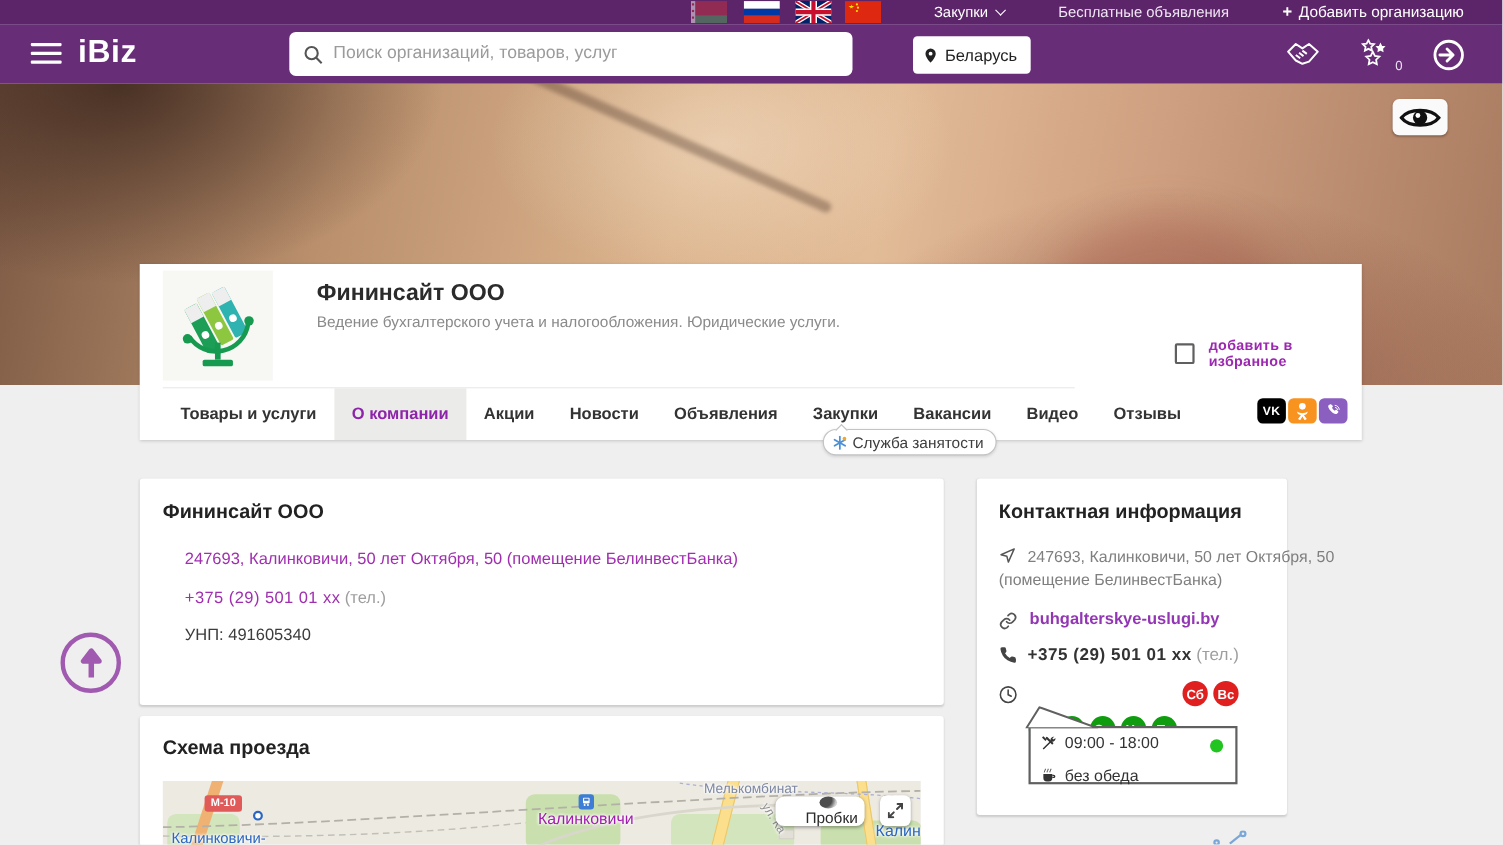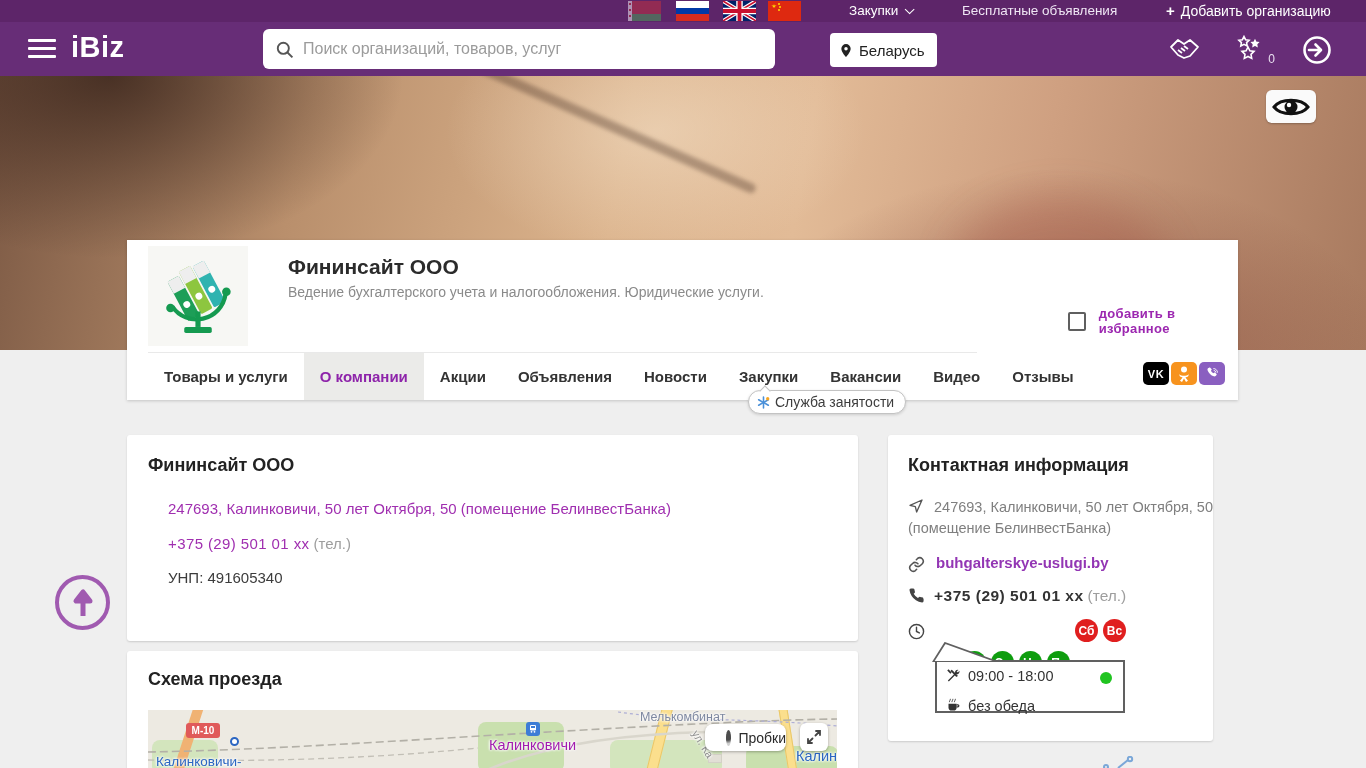--- a/index.html
+++ b/index.html
@@ -98,27 +98,27 @@
   .bld { position:absolute; background:#e2dfd6; border:1px solid #d4d1c7; }
   .badge-m10 { position:absolute; left:38px; top:13px; width:34px; height:15px; background:#e05a5a; border-radius:3px; color:#fff; font-size:10px; font-weight:bold; text-align:center; line-height:15px; }
   .map-label { position:absolute; white-space:nowrap; text-shadow:0 0 3px #fff, 0 0 3px #fff, 0 0 3px #fff; }
   .lbl-city { left:341px; top:27px; font-size:14.5px; color:#a21caf; }
   .lbl-station { left:8px; top:44px; font-size:13.5px; color:#2b66c2; }
   .lbl-mill { left:492px; top:0px; font-size:12.5px; color:#7e88a0;text-align:center; }
   .lbl-street { left:552px; top:18px; font-size:11px; color:#8f8f8f; transform:rotate(58deg); transform-origin:left top; }
   .lbl-city2 { left:648px; top:38px; font-size:14.5px; color:#2b66c2; }
   .st-icon { position:absolute; left:378px; top:12px; width:14px; height:14px; background:#3d7dd6; border-radius:3px; color:#fff; display:flex; align-items:center; justify-content:center; }
   .st-dot { position:absolute; left:82px; top:27px; width:9px; height:9px; background:#fff; border:2.5px solid #2b66c2; border-radius:50%; }
-  .traffic-btn { position:absolute; left:557px; top:14px; width:81px; height:27px; background:#fff; border-radius:8px; box-shadow:0 1px 3px rgba(0,0,0,.3); display:flex; align-items:center; padding-left:21px; cursor:pointer; }
+  .traffic-btn { position:absolute; left:557px; top:14px; width:81px; height:27px; background:#fff; border-radius:8px; box-shadow:0 1px 3px rgba(0,0,0,.3); display:flex; align-items:center; padding-left:21px; cursor:pointer;flex-direction:column; }
   .traffic-btn .light { width:16px; height:16px; border-radius:50%; background:radial-gradient(circle at 32% 30%, #4d4d4d 0 45%, #cfcfcf 75%); margin-right:7px; }
   .traffic-btn .t { font-size:14px; color:#2b2b2b; }
   .expand-btn { position:absolute; left:652px; top:13px; width:28px; height:28px; background:#fff; border-radius:6px; box-shadow:0 1px 3px rgba(0,0,0,.3); display:flex; align-items:center; justify-content:center; cursor:pointer; }
 
   
-  .contact-card { left:888px; top:435px; width:325px; height:306px;text-decoration:underline; }
+  .contact-card { left:888px; top:435px; width:282px; height:306px;text-decoration:underline; }
   .contact-card h2 { position:absolute; left:20px; top:20px; }
   .c-row-ic { position:absolute; left:20px; }
   .c-addr { position:absolute; left:20px; top:62px; width:310px; font-size:14.5px; color:#7f7f7f; line-height:21px; }
   .c-addr svg { vertical-align:-2px; margin-right:10px; }
   .c-site { position:absolute; left:48px; top:119px; font-size:15px; font-weight:bold; color:#9336b4; cursor:pointer; }
   .c-phone { position:absolute; left:46px; top:152px; font-size:15.5px; font-weight:bold; color:#333; letter-spacing:.5px; cursor:pointer; }
   .days { position:absolute; left:47px; top:184px; display:flex; }
   .day { width:23px; height:23px; border-radius:50%; margin-right:5px; color:#fff; font-size:12px; font-weight:bold; display:flex; align-items:center; justify-content:center; cursor:pointer; }
   .day--work { background:#0f9d0f;margin-top:32px; }
   .day--off { background:#e01f1f; }
@@ -257,22 +257,22 @@
     <div class="company-name">Фининсайт ООО</div>
     <div class="company-desc">Ведение бухгалтерского учета и налогообложения. Юридические услуги.</div>
     <div class="fav">
       <span class="box"></span>
       <span class="lbl">добавить в избранное</span>
     </div>
     <div class="tabs">
       <div class="tab">Товары и услуги</div>
       <div class="tab active">О компании</div>
       <div class="tab">Акции</div>
+      <div class="tab">Новости</div>
       <div class="tab">Объявления</div>
-      <div class="tab">Новости</div>
       <div class="tab">Закупки</div>
       <div class="tab">Вакансии</div>
       <div class="tab">Видео</div>
       <div class="tab">Отзывы</div>
     </div>
     <div class="socials">
       <div class="soc soc-vk">VK</div>
       <div class="soc soc-ok">
         <svg width="12" height="16" viewBox="0 0 12 16" fill="#fff">
             <circle cx="6" cy="3.4" r="3"></circle>

